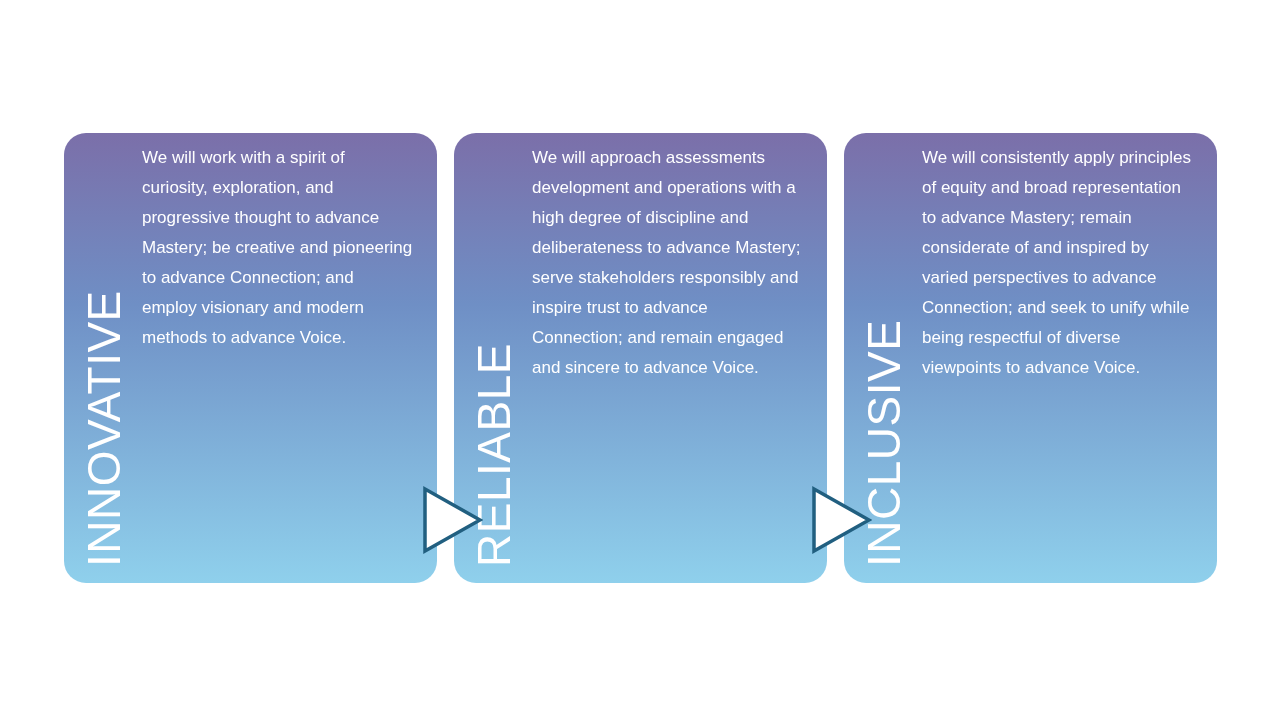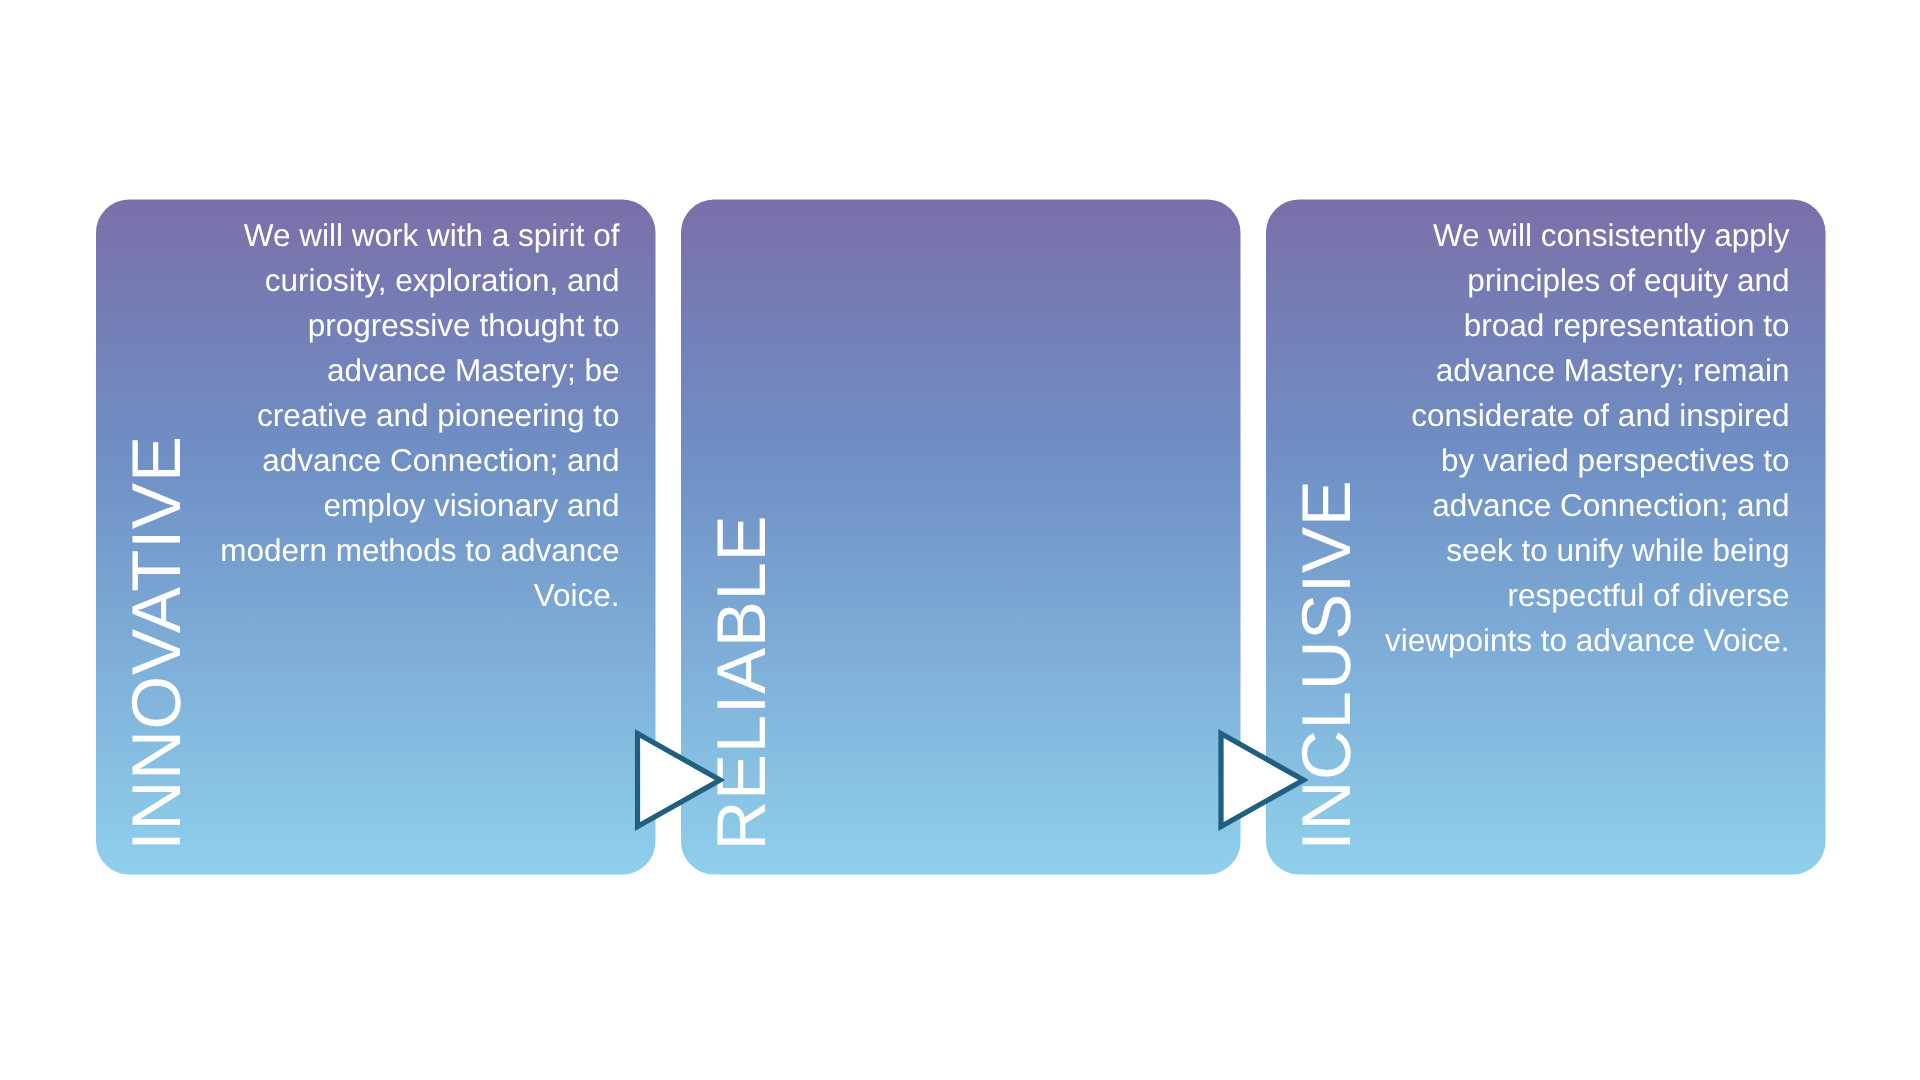--- a/index.html
+++ b/index.html
@@ -56,25 +56,24 @@
     font-weight: 400;
     letter-spacing: 0.5px;
     color: var(--card-text, #ffffff);
     white-space: nowrap;
     line-height: 1;
   }
   .card-body {
     position: absolute;
     top: 0; left: 78px; right: 24px;
     padding-top: 10px;
-    font-size: 21px;
+    font-size: 17px;
     line-height: 30px;
     font-weight: 400;
     color: var(--card-text, #ffffff);
-    text-align: right;
   }
   .arrow {
     position: absolute;
     top: 486px;
     width: 60px;
     height: 68px;
     z-index: 5;
   }
   .arrow.a1 { left: 423px; }
   .arrow.a2 { left: 812px; }
@@ -94,20 +93,21 @@
     <div class="title-wrap">
       <span class="card-title">INNOVATIVE</span>
     </div>
     <p class="card-body">We will work with a spirit of curiosity, exploration, and progressive thought to advance Mastery; be creative and pioneering to advance Connection; and employ visionary and modern methods to advance Voice.</p>
   </section>
 
   <section class="card c2">
     <div class="title-wrap">
       <span class="card-title">RELIABLE</span>
     </div>
+    <p class="card-body">We will approach assessments development and operations with a high degree of discipline and deliberateness to advance Mastery; serve stakeholders responsibly and inspire trust to advance Connection; and remain engaged and sincere to advance Voice.</p>
   </section>
 
   <section class="card c3">
     <div class="title-wrap">
       <span class="card-title">INCLUSIVE</span>
     </div>
     <p class="card-body">We will consistently apply principles of equity and broad representation to advance Mastery; remain considerate of and inspired by varied perspectives to advance Connection; and seek to unify while being respectful of diverse viewpoints to advance Voice.</p>
   </section>
 
   <svg class="arrow a1" viewBox="0 0 60 68" aria-hidden="true">

